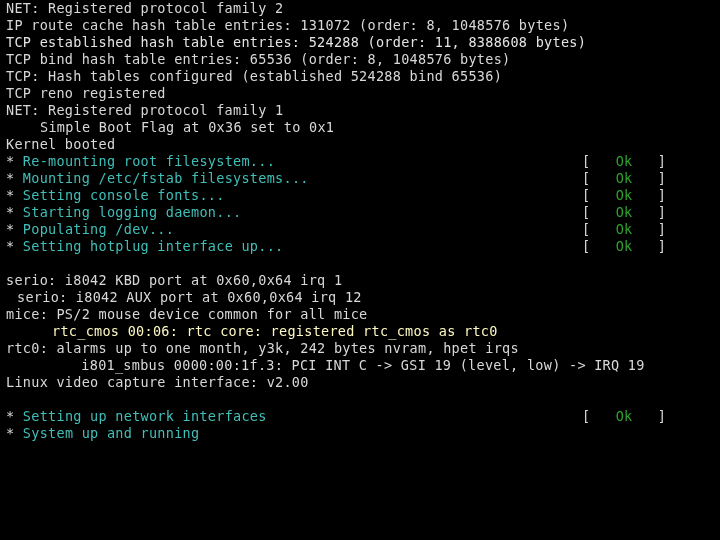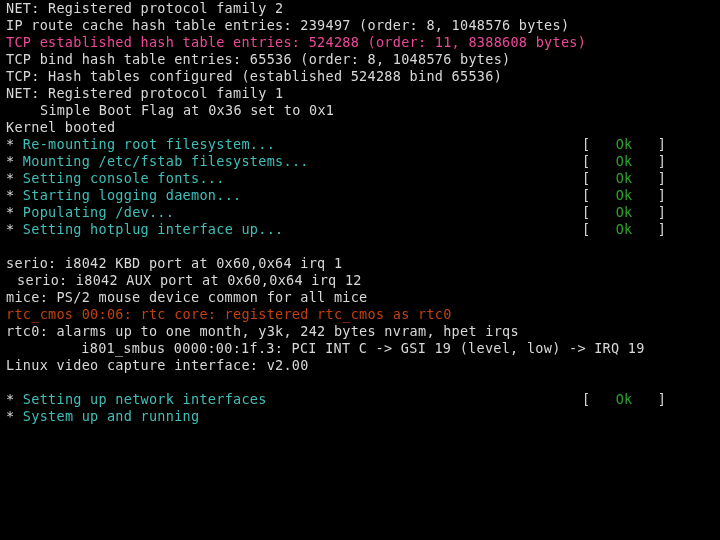--- a/index.html
+++ b/index.html
@@ -62,37 +62,38 @@
   }
   .spacer {
     display: inline-block;
   }
 </style>
 </head>
 <body style="background: rgb(0, 0, 0);">
 
 <div id="console" style="background: rgb(0, 0, 0);">
     <div class="line msg-kernel" style="color: rgb(216, 216, 216);"><span>NET: Registered protocol family 2</span></div>
-    <div class="line msg-kernel" style="color: rgb(216, 216, 216);"><span>IP route cache hash table entries: 239497 (order: 8, 1048576 bytes)</span></div>
-    <div class="line msg-kernel" style="color: #ec4899;"><span>TCP established hash table entries: 524288 (order: 11, 8388608 bytes)</span></div>
+    <div class="line msg-kernel" style="color: rgb(216, 216, 216);"><span>IP route cache hash table entries: 131072 (order: 8, 1048576 bytes)</span></div>
+    <div class="line msg-kernel" style="color: #e5e5e5;"><span>TCP established hash table entries: 524288 (order: 11, 8388608 bytes)</span></div>
     <div class="line msg-kernel" style="color: rgb(216, 216, 216);"><span>TCP bind hash table entries: 65536 (order: 8, 1048576 bytes)</span></div>
     <div class="line msg-kernel" style="color: rgb(216, 216, 216);"><span>TCP: Hash tables configured (established 524288 bind 65536)</span></div>
+    <div class="line msg-kernel" style="color: rgb(216, 216, 216);"><span>TCP reno registered</span></div>
     <div class="line msg-kernel" style="color: rgb(216, 216, 216);"><span>NET: Registered protocol family 1</span></div>
     <div class="line msg-kernel" style="color: rgb(216, 216, 216); padding-left: 40px;"><span>Simple Boot Flag at 0x36 set to 0x1</span></div>
     <div class="line msg-kernel" style="color: rgb(216, 216, 216);"><span>Kernel booted</span></div>
     <div class="line msg-init"><span class="star" style="color: rgb(216, 216, 216);">*</span><span class="spacer"> </span><span class="init-text" style="color: rgb(63, 191, 184);">Re-mounting root filesystem...</span><span class="status"><span class="bracket" style="color: rgb(216, 216, 216);">[</span><span>   </span><span class="status-label" style="color: rgb(46, 160, 46);">Ok</span><span>   </span><span class="bracket" style="color: rgb(216, 216, 216);">]</span></span></div>
     <div class="line msg-init"><span class="star" style="color: rgb(216, 216, 216);">*</span><span class="spacer"> </span><span class="init-text" style="color: rgb(63, 191, 184);">Mounting /etc/fstab filesystems...</span><span class="status"><span class="bracket" style="color: rgb(216, 216, 216);">[</span><span>   </span><span class="status-label" style="color: rgb(46, 160, 46);">Ok</span><span>   </span><span class="bracket" style="color: rgb(216, 216, 216);">]</span></span></div>
     <div class="line msg-init"><span class="star" style="color: rgb(216, 216, 216);">*</span><span class="spacer"> </span><span class="init-text" style="color: rgb(63, 191, 184);">Setting console fonts...</span><span class="status"><span class="bracket" style="color: rgb(216, 216, 216);">[</span><span>   </span><span class="status-label" style="color: rgb(46, 160, 46);">Ok</span><span>   </span><span class="bracket" style="color: rgb(216, 216, 216);">]</span></span></div>
     <div class="line msg-init"><span class="star" style="color: rgb(216, 216, 216);">*</span><span class="spacer"> </span><span class="init-text" style="color: rgb(63, 191, 184);">Starting logging daemon...</span><span class="status"><span class="bracket" style="color: rgb(216, 216, 216);">[</span><span>   </span><span class="status-label" style="color: rgb(46, 160, 46);">Ok</span><span>   </span><span class="bracket" style="color: rgb(216, 216, 216);">]</span></span></div>
     <div class="line msg-init"><span class="star" style="color: rgb(216, 216, 216);">*</span><span class="spacer"> </span><span class="init-text" style="color: rgb(63, 191, 184);">Populating /dev...</span><span class="status"><span class="bracket" style="color: rgb(216, 216, 216);">[</span><span>   </span><span class="status-label" style="color: rgb(46, 160, 46);">Ok</span><span>   </span><span class="bracket" style="color: rgb(216, 216, 216);">]</span></span></div>
     <div class="line msg-init"><span class="star" style="color: rgb(216, 216, 216);">*</span><span class="spacer"> </span><span class="init-text" style="color: rgb(63, 191, 184);">Setting hotplug interface up...</span><span class="status"><span class="bracket" style="color: rgb(216, 216, 216);">[</span><span>   </span><span class="status-label" style="color: rgb(46, 160, 46);">Ok</span><span>   </span><span class="bracket" style="color: rgb(216, 216, 216);">]</span></span></div>
     <div class="line blank"></div>
     <div class="line msg-kernel" style="color: rgb(216, 216, 216);"><span>serio: i8042 KBD port at 0x60,0x64 irq 1</span></div>
     <div class="line msg-kernel" style="color: rgb(216, 216, 216); padding-left: 17px;"><span>serio: i8042 AUX port at 0x60,0x64 irq 12</span></div>
     <div class="line msg-kernel" style="color: rgb(216, 216, 216);"><span>mice: PS/2 mouse device common for all mice</span></div>
-    <div class="line msg-kernel" style="color: #c2410c;"><span>rtc_cmos 00:06: rtc core: registered rtc_cmos as rtc0</span></div>
+    <div class="line msg-kernel" style="color: #fef9c3; margin-left: 46px;"><span>rtc_cmos 00:06: rtc core: registered rtc_cmos as rtc0</span></div>
     <div class="line msg-kernel" style="color: rgb(216, 216, 216);"><span>rtc0: alarms up to one month, y3k, 242 bytes nvram, hpet irqs</span></div>
     <div class="line msg-kernel" style="color: rgb(216, 216, 216); text-align: center;"><span>i801_smbus 0000:00:1f.3: PCI INT C -&gt; GSI 19 (level, low) -&gt; IRQ 19</span></div>
     <div class="line msg-kernel" style="color: rgb(216, 216, 216);"><span>Linux video capture interface: v2.00</span></div>
     <div class="line blank"></div>
     <div class="line msg-init"><span class="star" style="color: rgb(216, 216, 216);">*</span><span class="spacer"> </span><span class="init-text" style="color: rgb(63, 191, 184);">Setting up network interfaces</span><span class="status"><span class="bracket" style="color: rgb(216, 216, 216);">[</span><span>   </span><span class="status-label" style="color: rgb(46, 160, 46);">Ok</span><span>   </span><span class="bracket" style="color: rgb(216, 216, 216);">]</span></span></div>
     <div class="line msg-init"><span class="star" style="color: rgb(216, 216, 216);">*</span><span class="spacer"> </span><span class="init-text" style="color: rgb(63, 191, 184);">System up and running</span></div>
   </div>
 
 </body></html>

